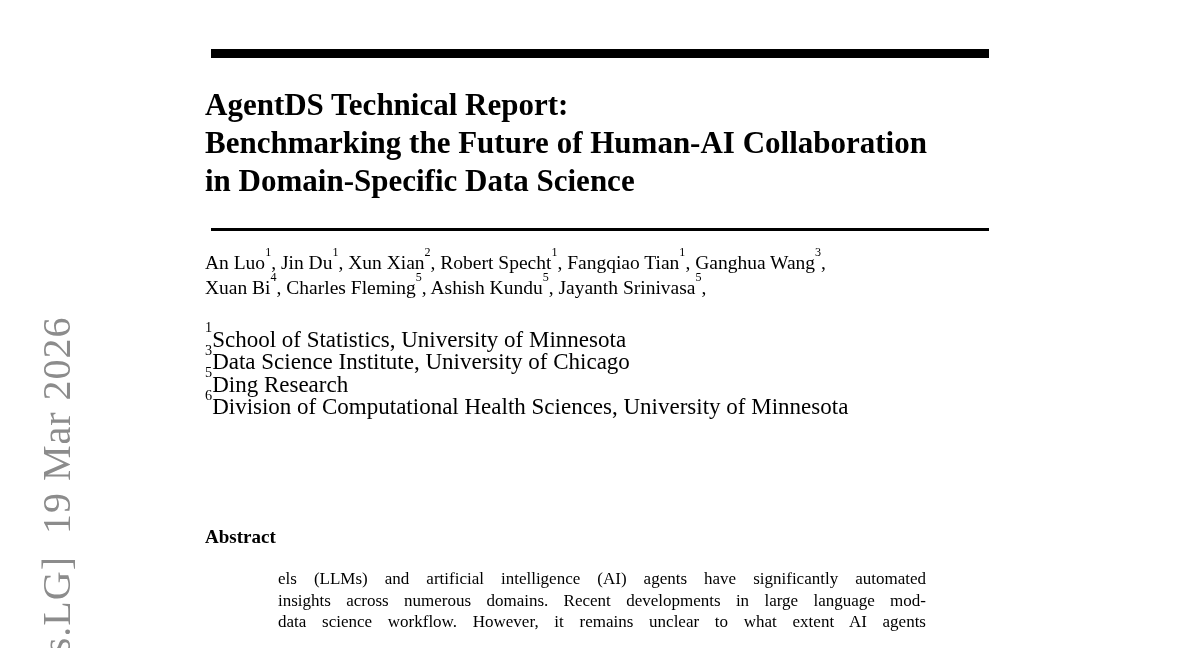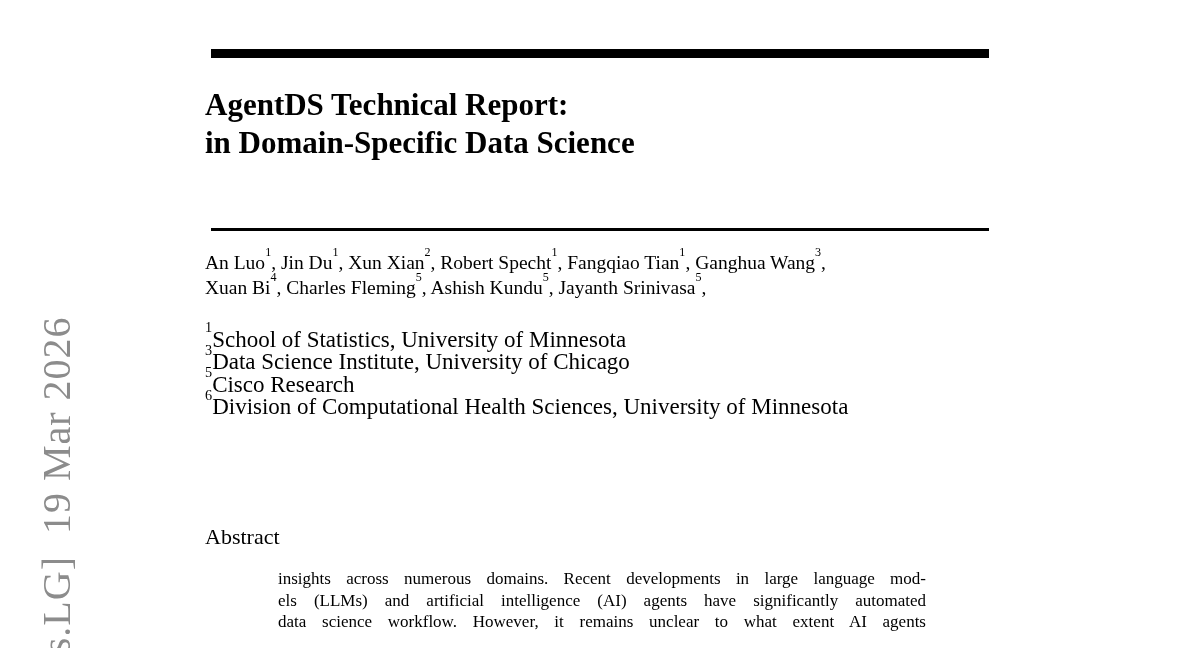--- a/index.html
+++ b/index.html
@@ -52,23 +52,23 @@
     white-space: nowrap;
   }
   .affils {
     top: 329px;
     font-size: 23px;
     line-height: 22.4px;
     white-space: nowrap;
   }
   .abs-head {
     top: 524px;
-    font-size: 22px;
+    font-size: 19px;
     line-height: 26px;
-    font-weight: normal;
+    font-weight: bold;
   }
   .abs-body {
     position: absolute;
     left: 278px;
     top: 568px;
     width: 648px;
     font-size: 17px;
     line-height: 21.5px;
   }
   .abs-line {
@@ -96,36 +96,37 @@
 </style>
 </head>
 <body>
 
 <div class="watermark">cs.LG]  19 Mar 2026</div>
 
 <div class="rule-thick"></div>
 
 <div class="col title">
   <div>AgentDS Technical Report:</div>
+  <div>Benchmarking the Future of Human-AI Collaboration</div>
   <div>in Domain-Specific Data Science</div>
 </div>
 
 <div class="rule-thin"></div>
 
 <div class="col authors" id="authors">
     <div>An Luo<sup class="sp">1</sup>, Jin Du<sup class="sp">1</sup>, Xun Xian<sup class="sp">2</sup>, Robert Specht<sup class="sp">1</sup>, Fangqiao Tian<sup class="sp">1</sup>, Ganghua Wang<sup class="sp">3</sup>,</div>
     <div>Xuan Bi<sup class="sp">4</sup>, Charles Fleming<sup class="sp">5</sup>, Ashish Kundu<sup class="sp">5</sup>, Jayanth Srinivasa<sup class="sp">5</sup>,</div>
   </div>
 
 <div class="col affils">
   <div><sup class="sp">1</sup><span>School of Statistics, University of Minnesota</span></div>
   <div><sup class="sp">3</sup><span>Data Science Institute, University of Chicago</span></div>
-  <div><sup class="sp">5</sup><span>Cisco Research</span></div>
+  <div><sup class="sp">5</sup><span>Ding Research</span></div>
   <div><sup class="sp">6</sup><span>Division of Computational Health Sciences, University of Minnesota</span></div>
 </div>
 
 <div class="col abs-head">Abstract</div>
 
 <div class="abs-body">
+  <div class="abs-line">els (LLMs) and artificial intelligence (AI) agents have significantly automated</div>
   <div class="abs-line">insights across numerous domains. Recent developments in large language mod-</div>
-  <div class="abs-line">els (LLMs) and artificial intelligence (AI) agents have significantly automated</div>
   <div class="abs-line">data science workflow. However, it remains unclear to what extent AI agents</div>
 </div>
 
 </body></html>

